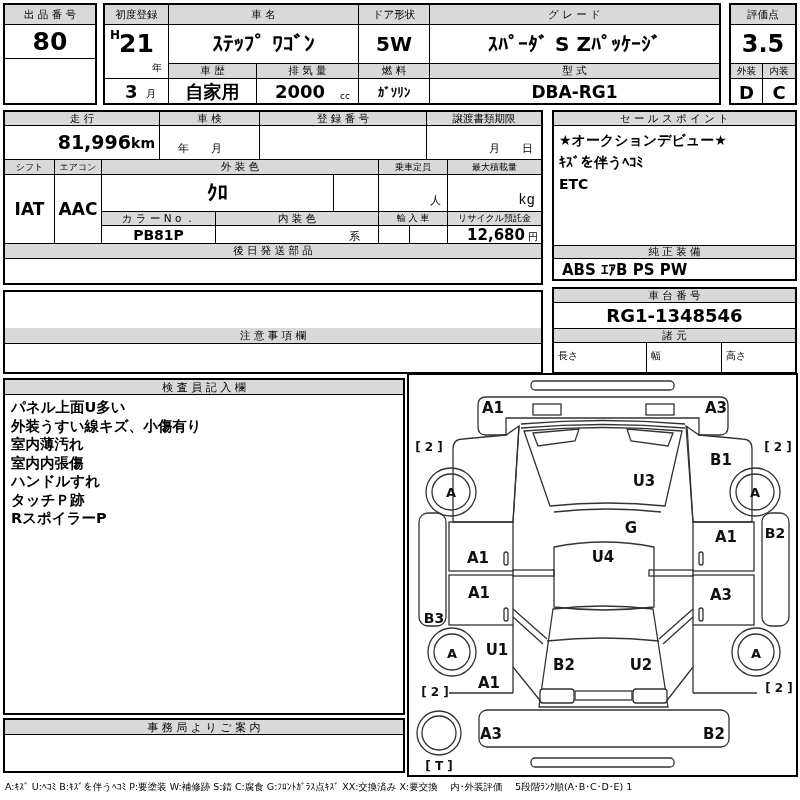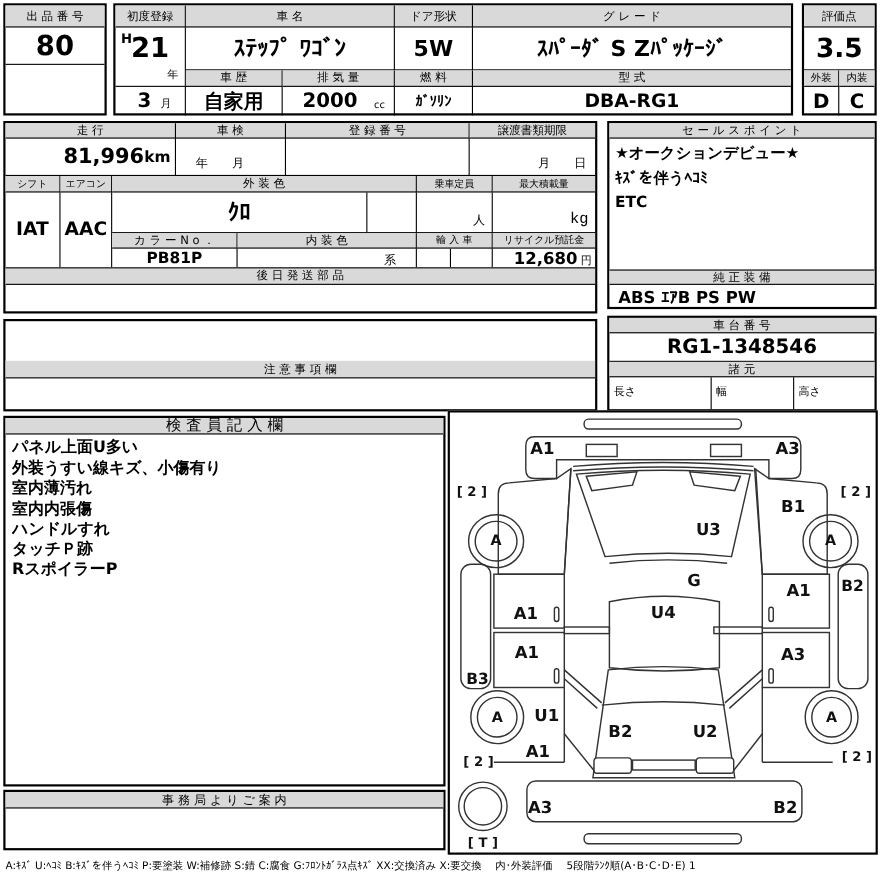--- a/index.html
+++ b/index.html
@@ -156,21 +156,21 @@
     </div>
     <div class="c br" style="left:93px;top:54px;width:75px;height:29px;">
       <span style="position:absolute;left:4px;top:6px;font-size:10px;">幅</span>
     </div>
     <div class="c" style="left:168px;top:54px;width:73px;height:29px;">
       <span style="position:absolute;left:4px;top:6px;font-size:10px;">高さ</span>
     </div>
   </div>
 
   <div class="bx" style="left:3px;top:378px;width:402px;height:337px;">
-    <div class="c g bb hd" style="left:0;top:0;width:398px;height:15px;font-size:14px;">検 査 員 記 入 欄</div>
+    <div class="c g bb hd" style="left:0;top:0;width:398px;height:15px;font-size:11px;">検 査 員 記 入 欄</div>
     <div class="c lines b" style="left:6px;top:18px;width:388px;height:300px;font-size:14.5px;line-height:18.5px;">
         <div>パネル上面U多い</div>
         <div>外装うすい線キズ、小傷有り</div>
         <div>室内薄汚れ</div>
         <div>室内内張傷</div>
         <div>ハンドルすれ</div>
         <div>タッチＰ跡</div>
         <div>RスポイラーP</div>
       </div>
   </div>

